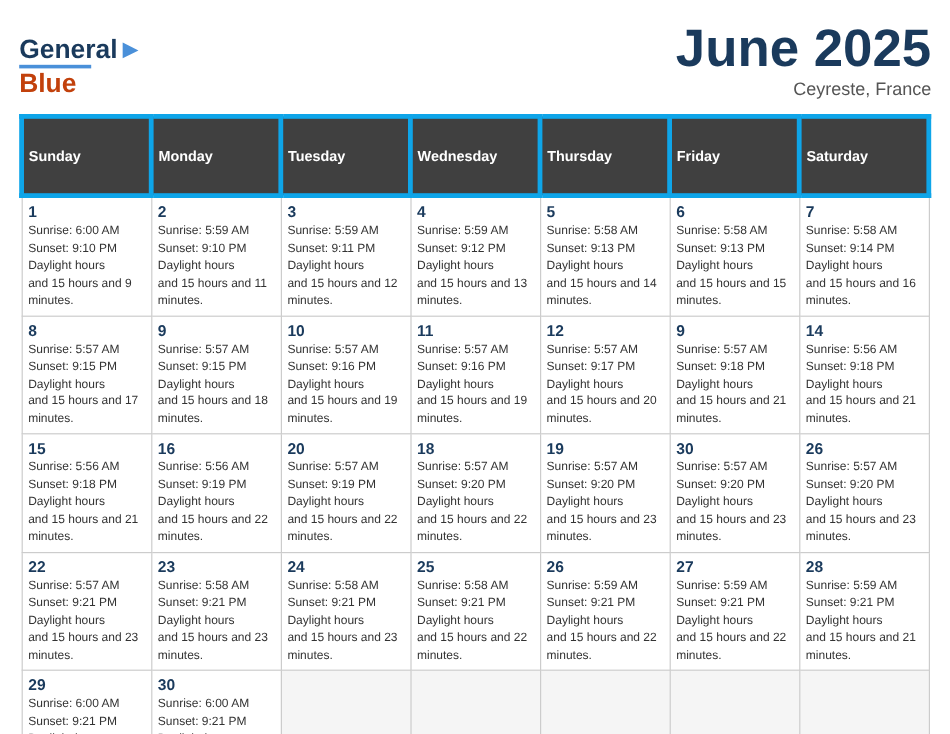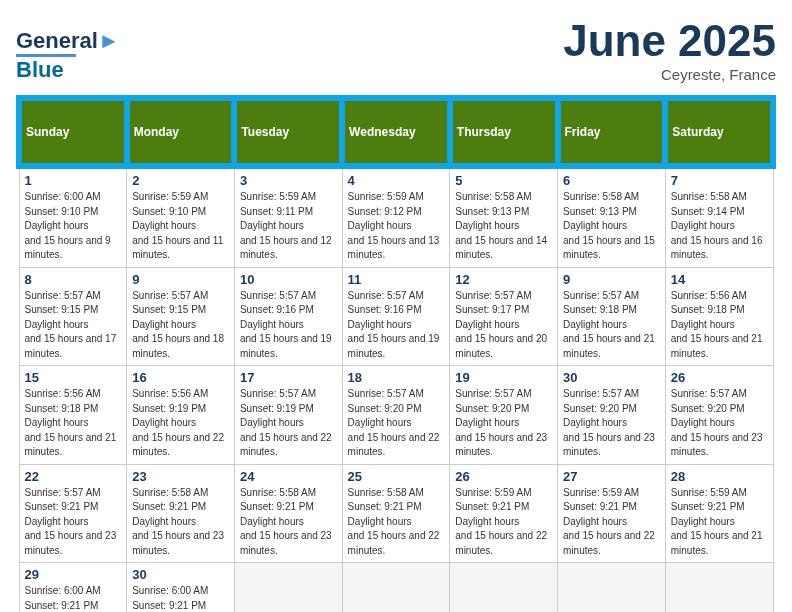--- a/index.html
+++ b/index.html
@@ -47,27 +47,27 @@
     .location {
       font-size: 15px;
       color: #555;
     }
     table {
       width: 100%;
       border-collapse: collapse;
       font-size: 10.5px;
     }
     th {
-      background: #4d7c0f;
+      background: #404040;
       color: #fff;
       padding: 24px 4px;
       text-align: left;
       font-size: 12px;
       font-weight: bold;
-      border: 6px solid #0ea5e9;
+      border: 4px solid #0ea5e9;
     }
     td {
       border: 1px solid #ccc;
       vertical-align: top;
       padding: 4px 5px;
       height: 80px;
       width: 14.28%;
       background: #fff;
     }
     td.empty {
@@ -88,21 +88,21 @@
   </style>
 </head>
 <body>
 
 <div class="header">
   <div class="logo">
     <div style="display:flex;align-items:center;">
       <span class="logo-text">General<span>►</span></span>
     </div>
     <div class="logo-line"></div>
-    <span style="font-size:22px;font-weight:bold;color:#0369a1;">Blue</span>
+    <span style="font-size:22px;font-weight:bold;color:#c2410c;">Blue</span>
   </div>
   <div class="title-block">
     <div class="month-title">June 2025</div>
     <div class="location">Ceyreste, France</div>
   </div>
 </div>
 
 <table>
   <thead>
     <tr>
@@ -259,21 +259,21 @@
         <td>
         <span class="day-num">16</span>
         <div class="day-info">
           Sunrise: 5:56 AM<br>
           Sunset: 9:19 PM<br>
           Daylight hours<br>
           and 15 hours and 22 minutes.
         </div>
       </td>
         <td>
-        <span class="day-num">17</span>
+        <span class="day-num">20</span>
         <div class="day-info">
           Sunrise: 5:57 AM<br>
           Sunset: 9:19 PM<br>
           Daylight hours<br>
           and 15 hours and 22 minutes.
         </div>
       </td>
         <td>
         <span class="day-num">18</span>
         <div class="day-info">

